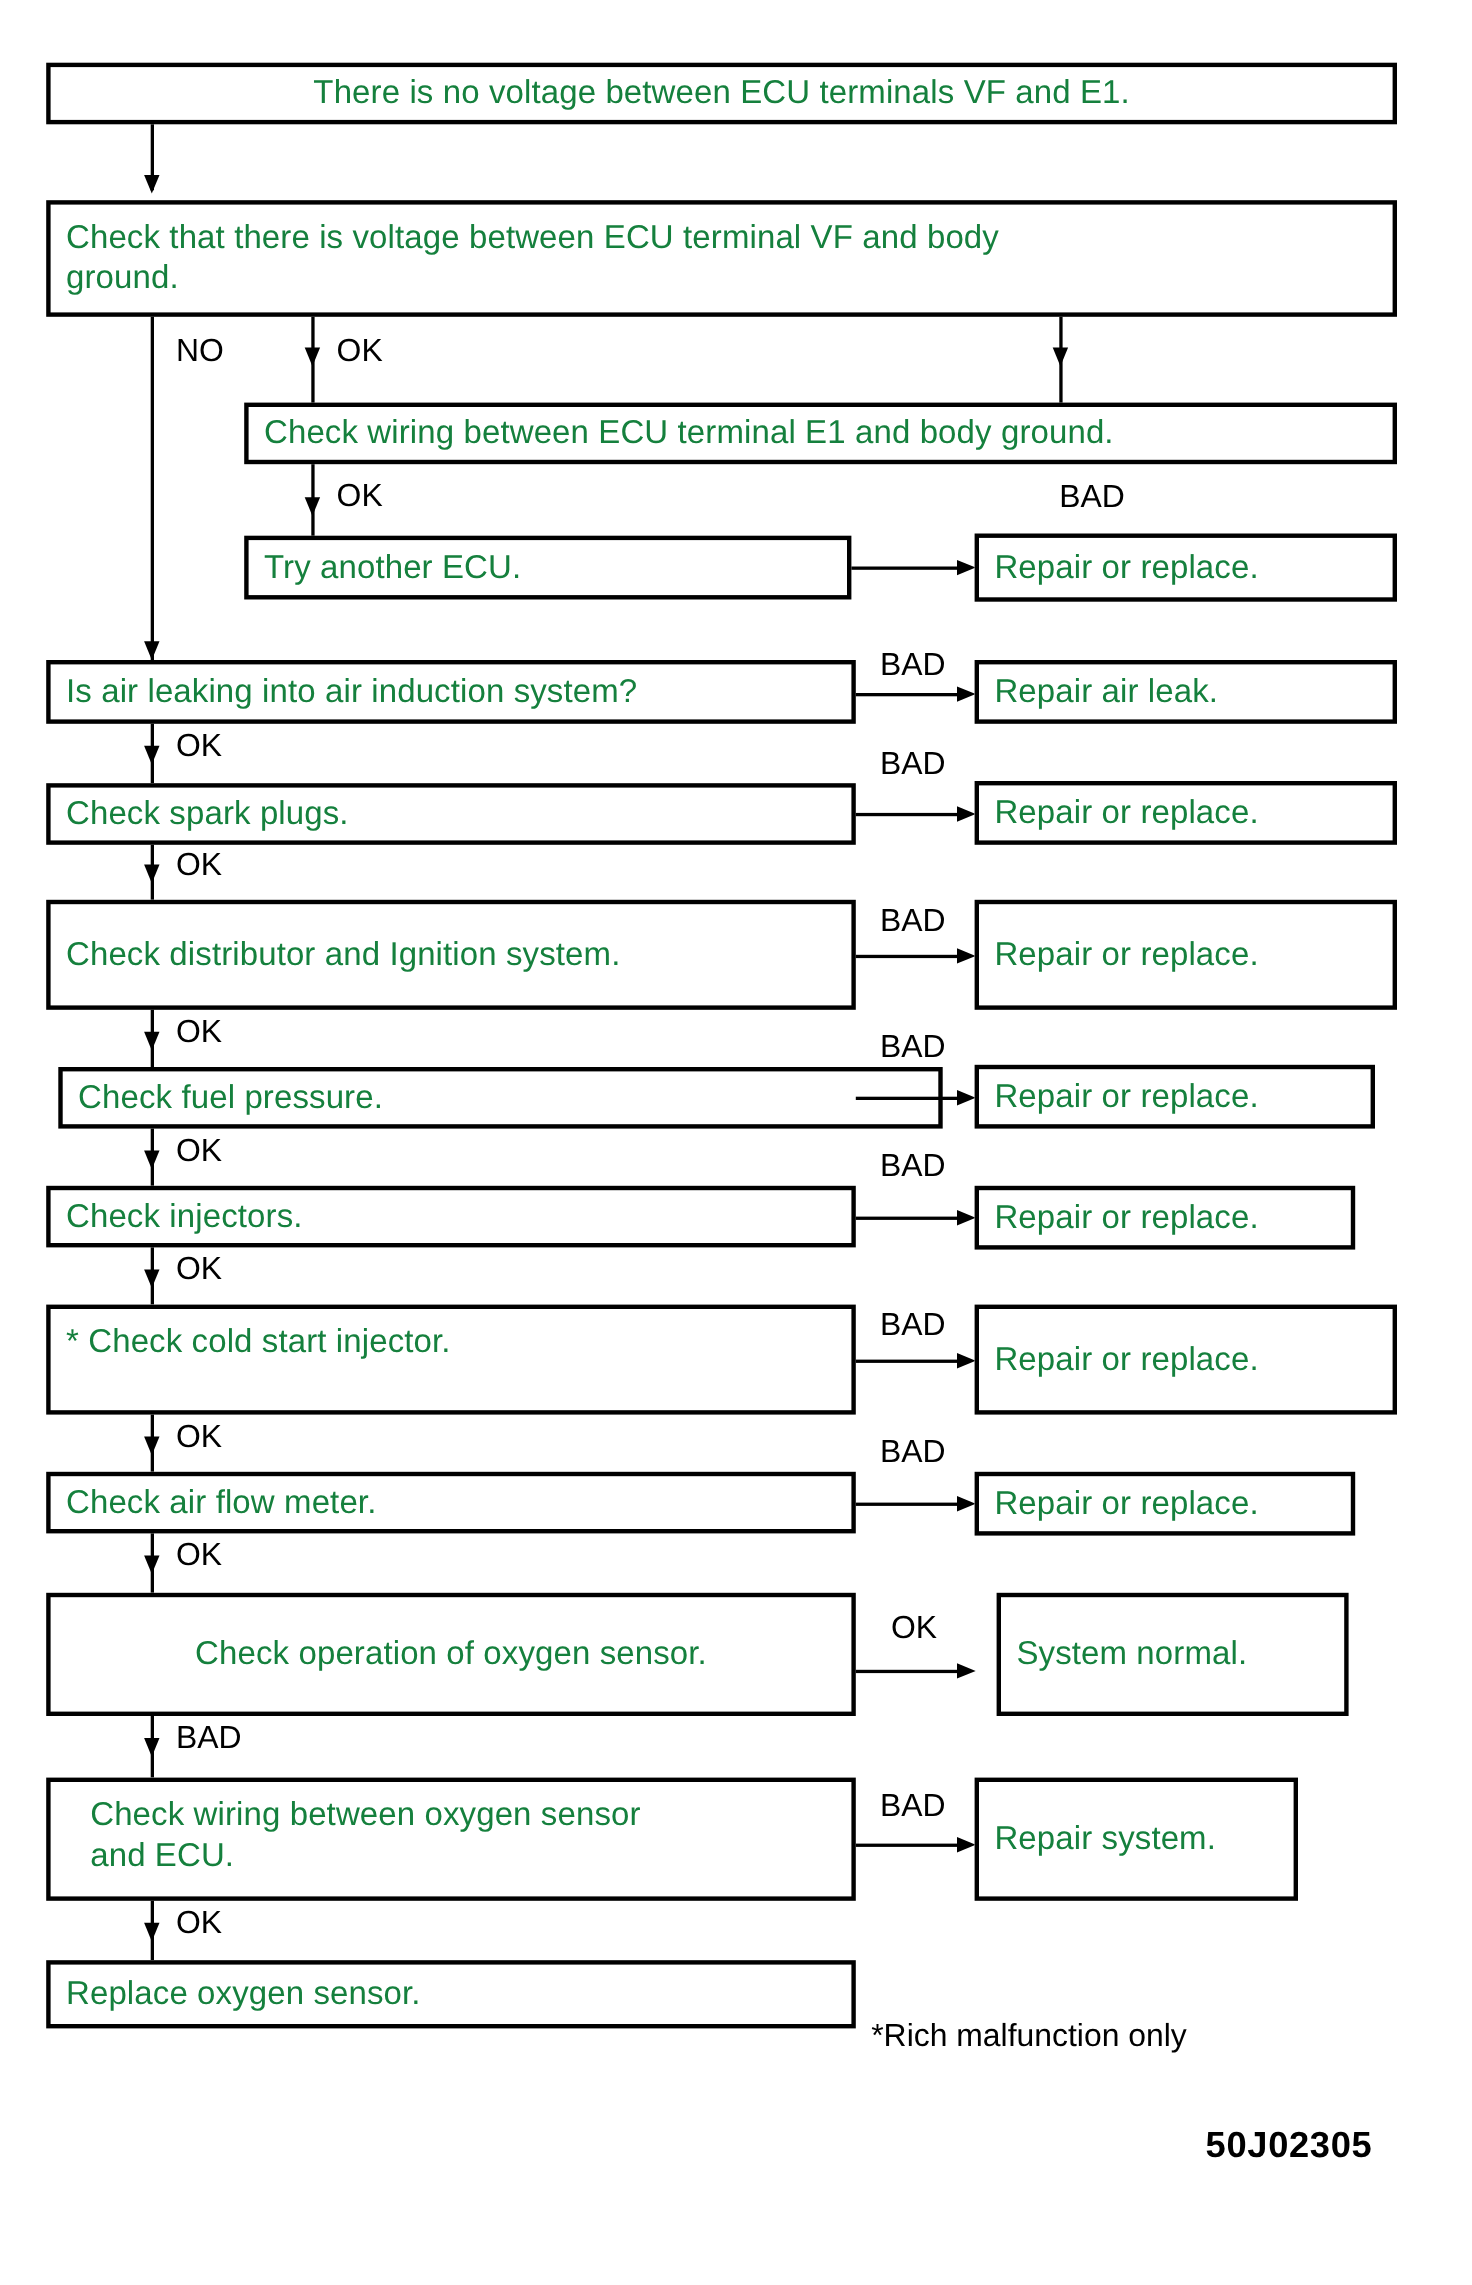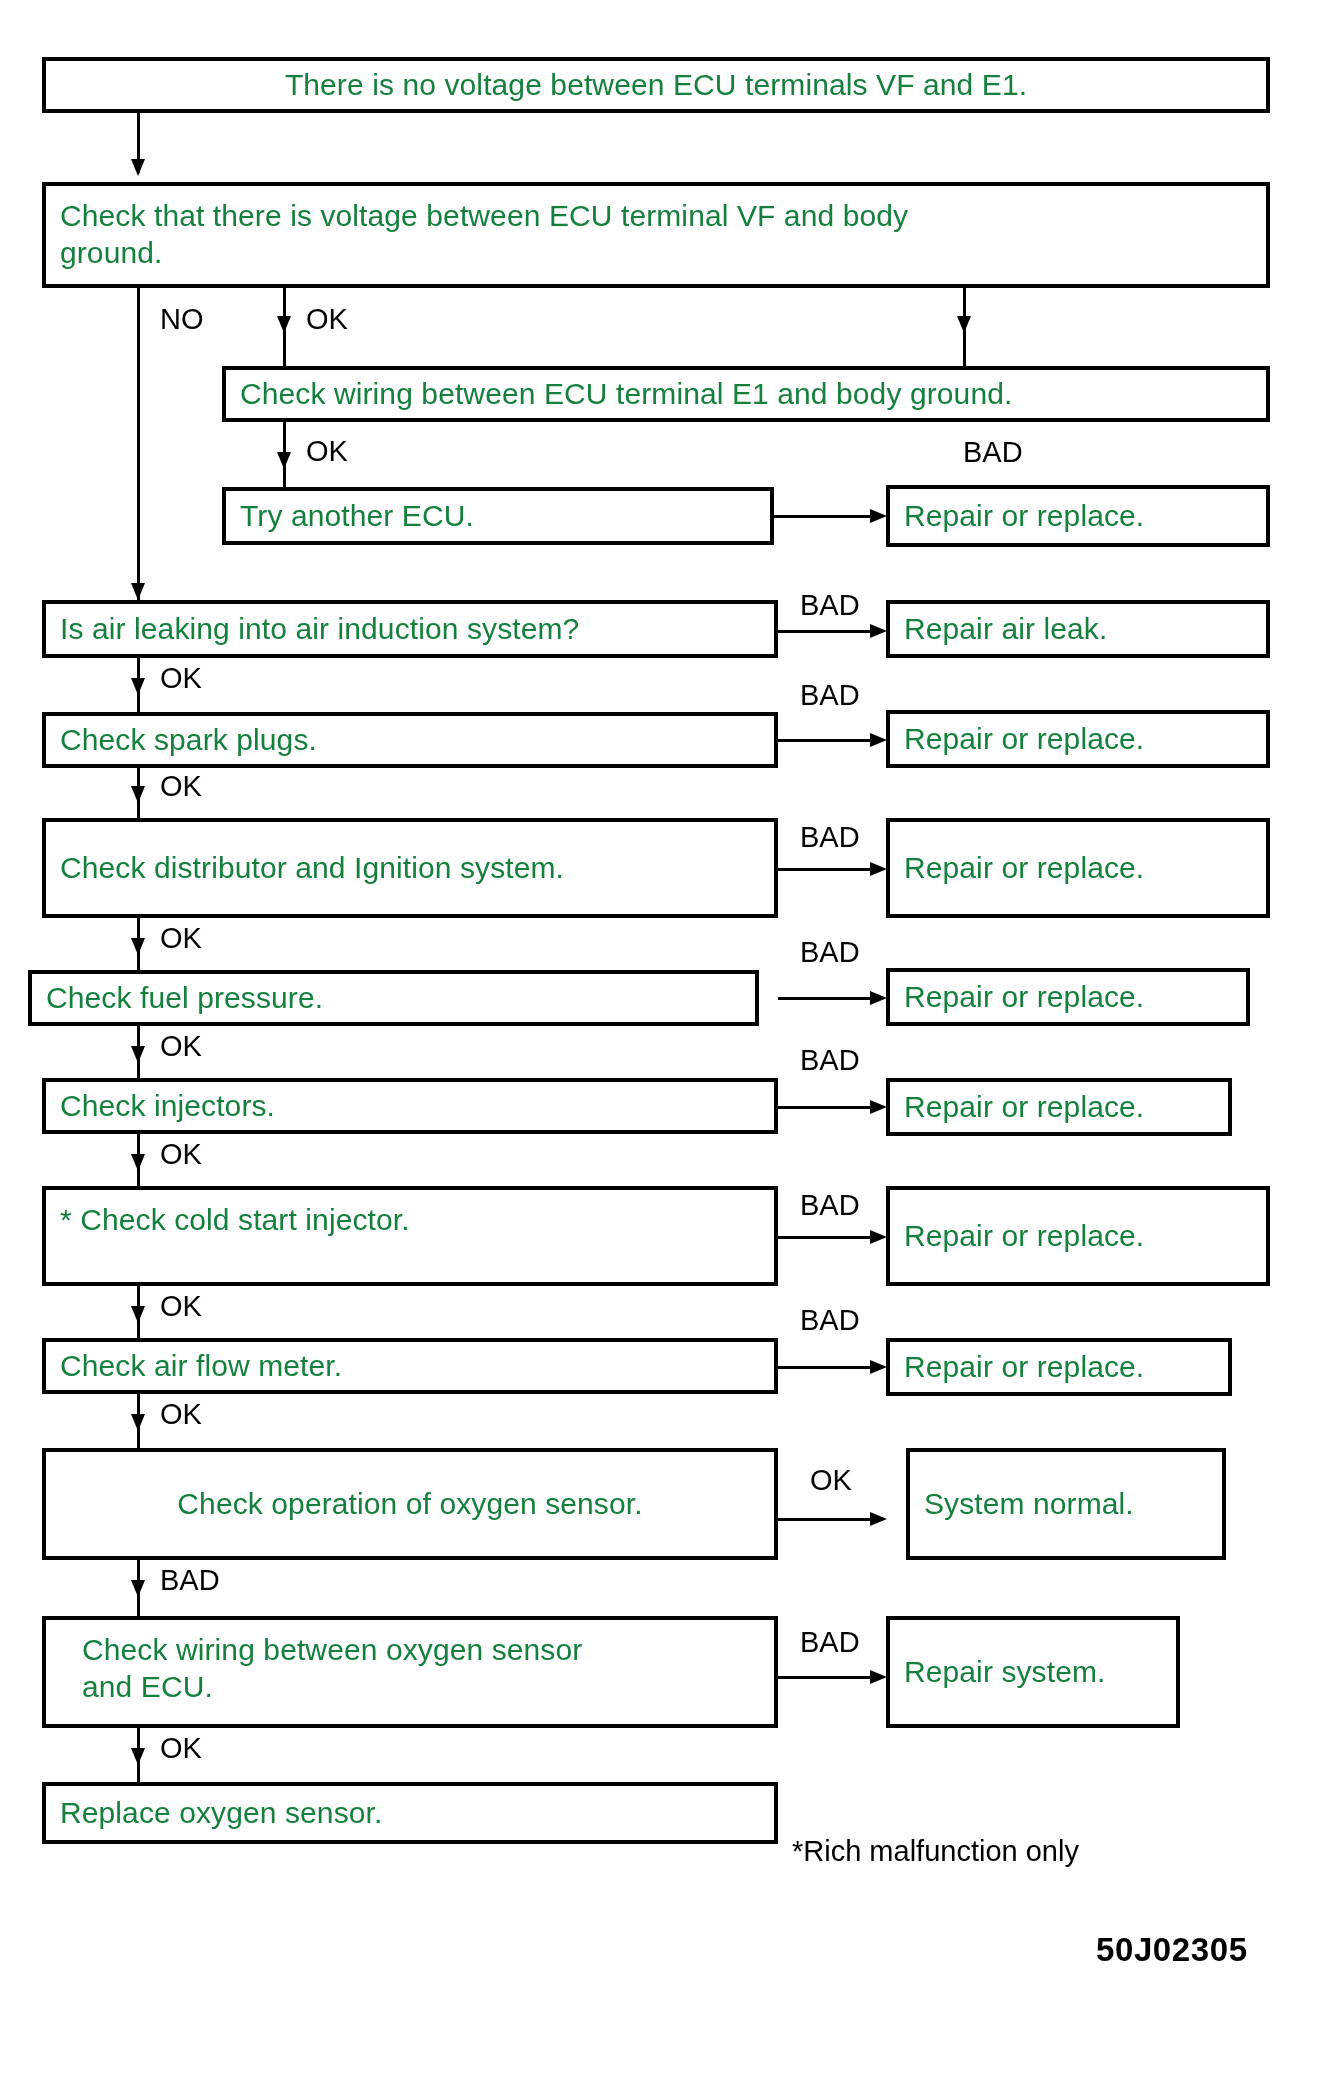--- a/index.html
+++ b/index.html
@@ -161,21 +161,21 @@
   <div class="label" style="left:800px; top:823px;">BAD</div>
   <div class="hline" style="left:778px; top:868px; width:98px;"></div>
   <div class="arrow-right" style="left:870px; top:862px;"></div>
 
   <div class="box" style="left:886px; top:818px; width:384px; height:100px;">Repair or replace.</div>
 
   <div class="vline" style="left:137px; top:918px; width:3px; height:52px;"></div>
   <div class="arrow-down" style="left:131px; top:938px;"></div>
   <div class="label" style="left:160px; top:924px;">OK</div>
 
-  <div class="box" style="left:28px; top:970px; width:731px; height:56px;">Check fuel pressure.</div>
+  <div class="box" style="left:53px; top:970px; width:804px; height:56px;">Check fuel pressure.</div>
 
   <div class="label" style="left:800px; top:938px;">BAD</div>
   <div class="hline" style="left:778px; top:997px; width:98px;"></div>
   <div class="arrow-right" style="left:870px; top:991px;"></div>
 
   <div class="box" style="left:886px; top:968px; width:364px; height:58px;">Repair or replace.</div>
 
   <div class="vline" style="left:137px; top:1026px; width:3px; height:52px;"></div>
   <div class="arrow-down" style="left:131px; top:1046px;"></div>
   <div class="label" style="left:160px; top:1032px;">OK</div>

